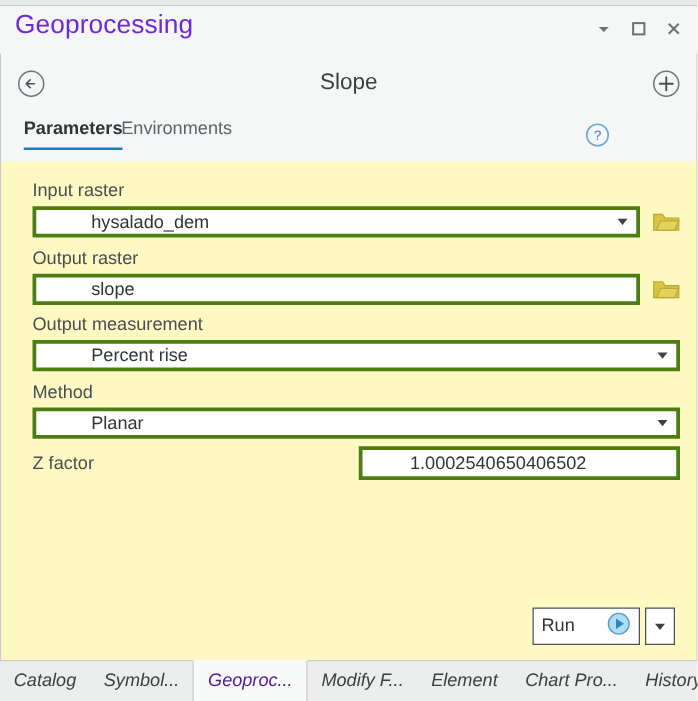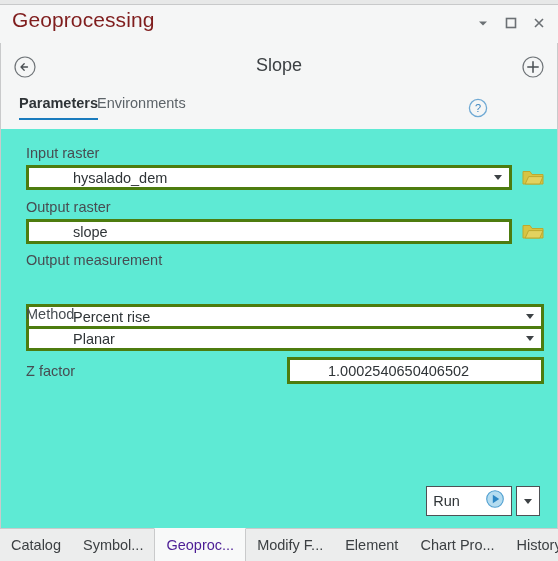--- a/index.html
+++ b/index.html
@@ -38,21 +38,21 @@
     position: absolute;
     left: 0; top: 5px;
     width: 558px; height: 38px;
     background: #f5f6f6;
     box-sizing: border-box;
   }
   .panel-title {
     position: absolute;
     left: 12px; top: 3px;
     font-size: 21px;
-    color: #7f1d1d;
+    color: #6d28d9;
     letter-spacing: 0.1px;
     white-space: nowrap;
   }
   .win-btns {
     position: absolute;
     right: 6px; top: 6px;
     display: flex;
     align-items: center;
     gap: 2px;
   }
@@ -138,21 +138,21 @@
     align-items: center;
     justify-content: center;
     cursor: pointer;
   }
 
   
   .form-body {
     position: absolute;
     left: 1px; top: 129px;
     width: 556px; height: 399px;
-    background: #5eead4;
+    background: #fef9c3;
   }
 
   .field-label {
     position: absolute;
     left: 25px;
     font-size: 14.5px;
     color: #474d52;
     white-space: nowrap;
   }
 
@@ -256,20 +256,21 @@
   .dock-tab {
     display: flex;
     align-items: center;
     justify-content: center;
     padding: 0 11px;
     font-size: 14.5px;
     color: #3c4043;
     white-space: nowrap;
     cursor: pointer;
     box-sizing: border-box;
+    font-style: italic;
   }
   .dock-tab.active {
     background: #f8f9f9;
     color: #4c1d95;
     border-left: 1px solid #c9cacb;
     border-right: 1px solid #c9cacb;
     border-top: 1px solid #f8f9f9;
     margin-top: -1px;
   }
 </style>
@@ -356,21 +357,21 @@
       <span class="value">slope</span>
     </div>
     <div class="folder-btn" style="left:519px; top:90px;">
       <svg width="22" height="19" viewBox="0 0 22 19">
         <path d="M1,3.5 L1,16 L21,16 L21,6.5 L10,6.5 L8,3.5 Z" fill="#d8c442" stroke="#bda92f" stroke-width="1"></path>
         <path d="M3.2,16 L6.6,8.6 L21,8.6 L17.8,16 Z" fill="#e3d25f" stroke="#bda92f" stroke-width="1"></path>
       </svg>
     </div>
 
     <div class="field-label" style="top:123px;">Output measurement</div>
-    <div class="input-box" style="top:143px; width:518px;margin-top:32px;">
+    <div class="input-box" style="top:143px; width:518px;">
       <span class="value">Percent rise</span>
       <span class="combo-arrow">
           <span class="caret-dn"></span>
         </span>
     </div>
 
     <div class="field-label" style="top:177px;">Method</div>
     <div class="input-box" style="top:197px; width:518px;text-align:right;">
       <span class="value">Planar</span>
       <span class="combo-arrow">

